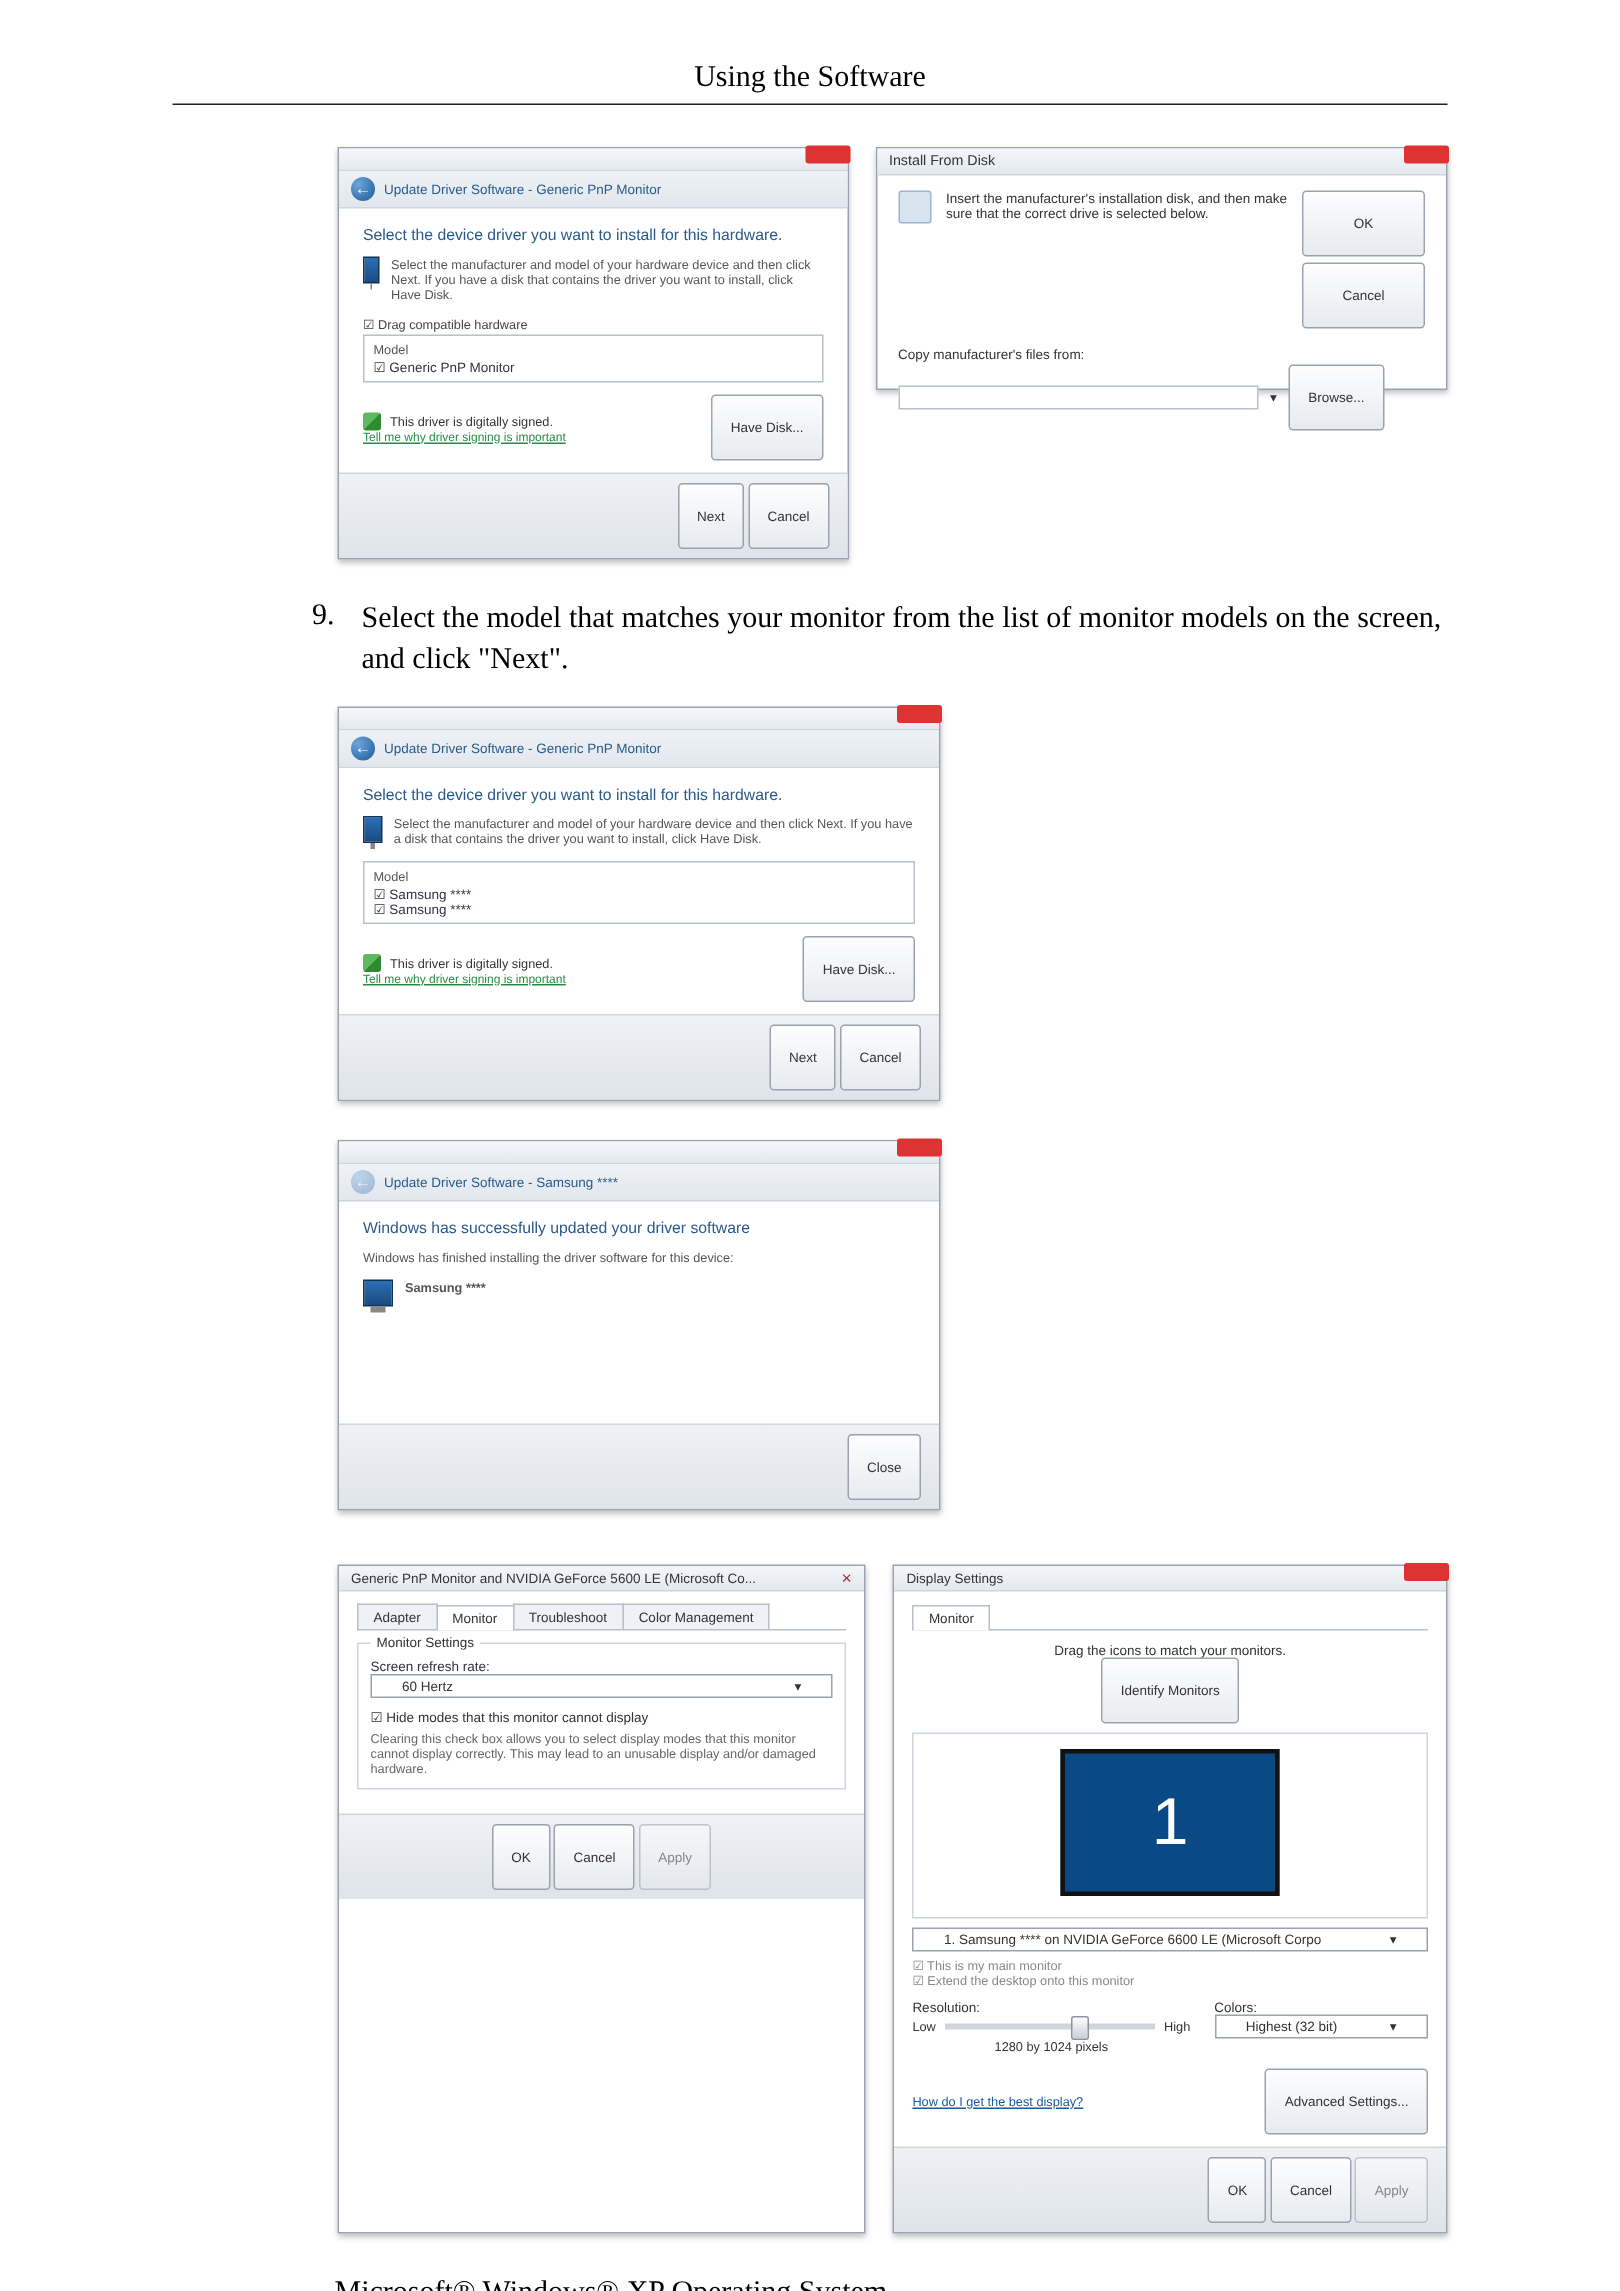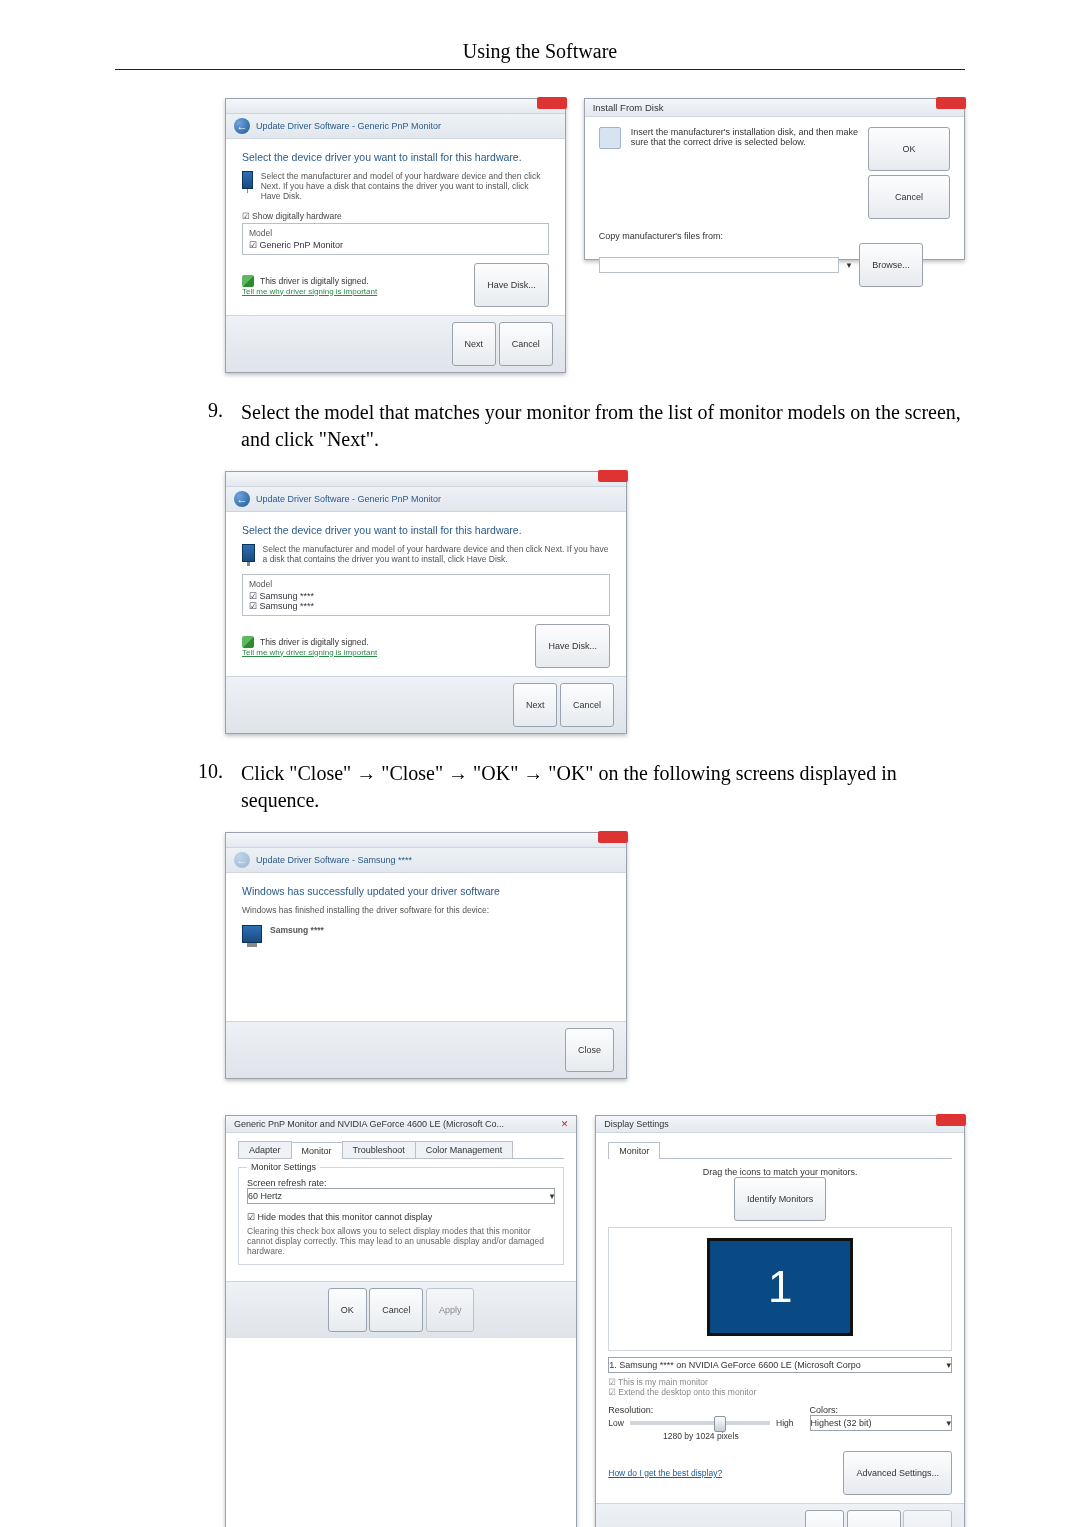--- a/index.html
+++ b/index.html
@@ -182,21 +182,21 @@
   .group {
     border: 1px solid #cfd5dc;
     padding: 8px;
     margin: 8px 0;
     font-size: 9px;
   }
   .group-title { position: relative; top: -14px; background: #fff; display: inline-block; padding: 0 4px; font-size: 9px; color:#333;}
   .dropdown {
     border: 1px solid #9aa3ad;
     background: #fff;
-    padding: 2px 0;
+    padding: 2px 20px;
     font-size: 9px;
     display: flex;
     justify-content: space-between;
     align-items: center;
   }
   .big-monitor {
     width: 140px; height: 92px;
     background: #0a4a84;
     border: 3px solid #111;
     margin: 4px auto 8px auto;
@@ -233,21 +233,21 @@
       <div class="back-bar">
         <span class="back-arrow">←</span>
         <span>Update Driver Software - Generic PnP Monitor</span>
       </div>
       <div class="body">
         <div class="heading-blue">Select the device driver you want to install for this hardware.</div>
         <div class="hint-row">
           <div class="monitor-ico"></div>
           <div>Select the manufacturer and model of your hardware device and then click Next. If you have a disk that contains the driver you want to install, click Have Disk.</div>
         </div>
-        <div class="chk-line"><span>☑ </span><span>Show digitally hardware</span></div>
+        <div class="chk-line"><span>☑ </span><span>Drag compatible hardware</span></div>
         <div class="list-box">
           <div class="hdr">Model</div>
           <div>☑ <span>Generic PnP Monitor</span></div>
         </div>
         <div style="display:flex;justify-content:space-between;align-items:center;">
           <div>
             <div class="sig-row">
                 <span class="shield"></span>
                 <span>This driver is digitally signed.</span>
               </div>
@@ -319,24 +319,20 @@
           <span class="btn">Have Disk...</span>
         </div>
       </div>
       <div class="btn-bar">
         <span class="btn">Next</span>
         <span class="btn">Cancel</span>
       </div>
     </div>
   </div>
 
-  <div class="step">
-    <div class="step-no">10.</div>
-    <div class="step-text">Click "Close" → "Close" → "OK" → "OK" on the following screens displayed in sequence.</div>
-  </div>
 
   <div class="figure-row">
     <div class="win" style="width:400px">
       <div class="top-red"></div>
       <div class="top-strip"></div>
       <div class="back-bar">
         <span class="back-arrow" style="opacity:.35">←</span>
         <span>Update Driver Software - Samsung ****</span>
       </div>
       <div class="body" style="min-height:130px;">
@@ -350,21 +346,21 @@
       <div class="btn-bar">
         <span class="btn">Close</span>
       </div>
     </div>
   </div>
 
   <div class="figure-row" style="margin-top:36px;">
 
     <div class="win" style="width:400px">
       <div style="padding:3px 8px;background:linear-gradient(#f3f6fa,#e4e9ef);border-bottom:1px solid #cfd5dc;font-size:9px;display:flex;justify-content:space-between;">
-        <span>Generic PnP Monitor and NVIDIA GeForce 4600 LE (Microsoft Co...</span>
+        <span>Generic PnP Monitor and NVIDIA GeForce 5600 LE (Microsoft Co...</span>
         <span style="color:#a33;">✕</span>
       </div>
       <div style="padding:8px 12px;">
         <div class="tabs">
           <div class="tab">Adapter</div>
           <div class="tab active">Monitor</div>
           <div class="tab">Troubleshoot</div>
           <div class="tab">Color Management</div>
         </div>
         <div class="group">

